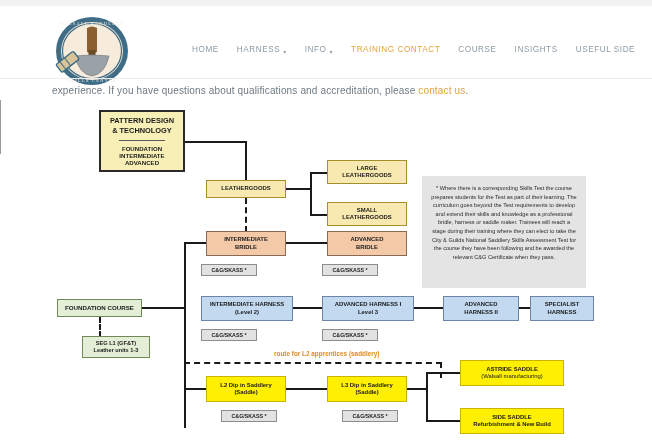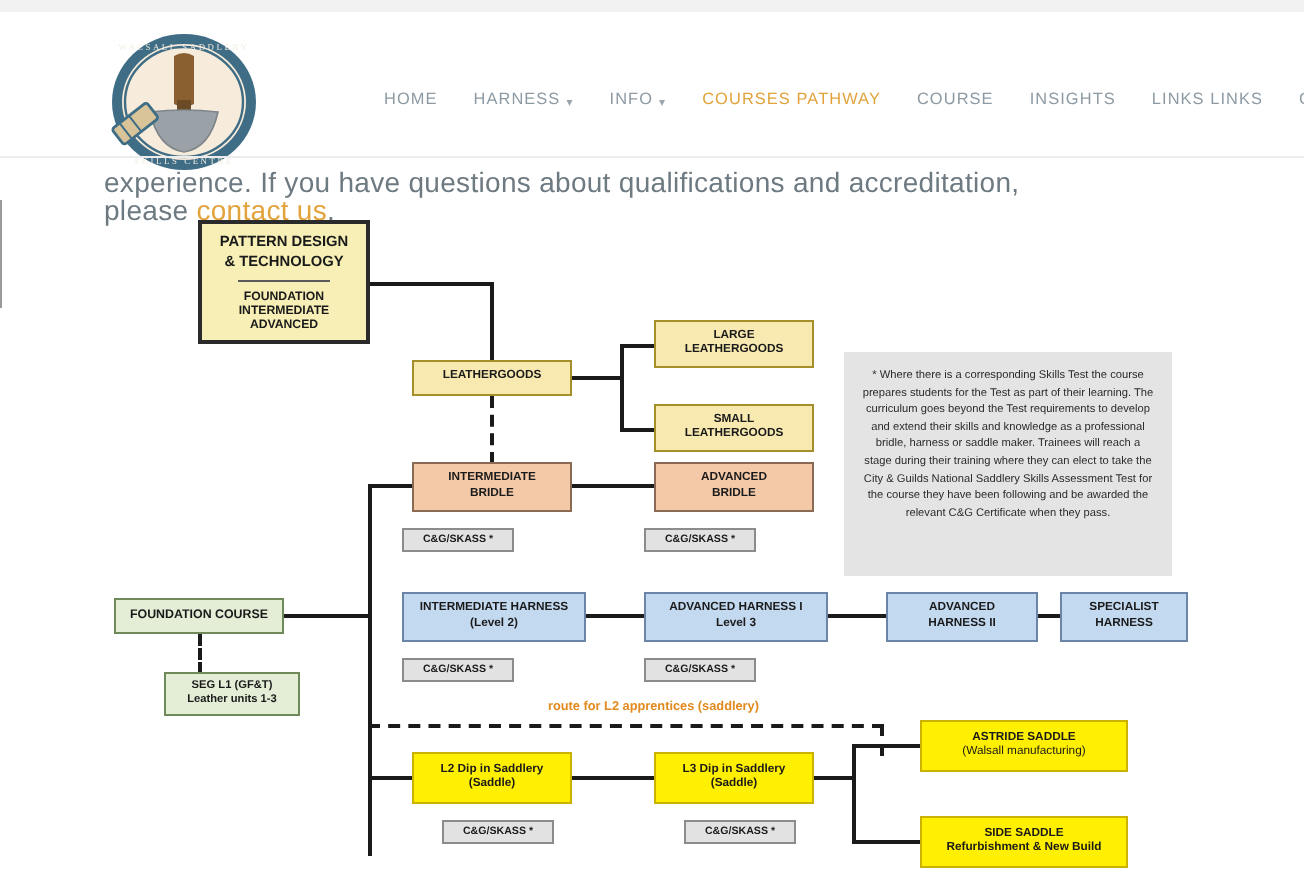--- a/index.html
+++ b/index.html
@@ -25,21 +25,21 @@
     font-size:8.2px;letter-spacing:.55px;color:#8d9aa3;
     padding:0 9px;white-space:nowrap;cursor:pointer;
     display:flex;align-items:flex-end;gap:3px;
   }
   .nav-item.active{color:#e2a33c;}
   .caret{display:inline-block;font-size:6px;line-height:1;transform:translateY(1px);color:#9aa6ae;}
 
   
   .intro{
     position:absolute;left:52px;top:84px;width:460px;
-    font-size:14px;color:#6e7a82;line-height:14px;letter-spacing:.15px;
+    font-size:10px;color:#6e7a82;line-height:14px;letter-spacing:.15px;
   }
   .intro a{color:#e2a33c;text-decoration:none;}
 
   
   .diagram{position:absolute;left:0;top:100px;width:652px;height:346px;}
 
   
   .bx{
     position:absolute;box-sizing:border-box;
     display:flex;flex-direction:column;align-items:center;justify-content:center;
@@ -114,30 +114,30 @@
       </div>
       <div class="nav-item">
         <span>HARNESS</span>
         <span class="caret">▾</span>
       </div>
       <div class="nav-item">
         <span>INFO</span>
         <span class="caret">▾</span>
       </div>
       <div class="nav-item active">
-        <span>COURSES PATHWAY</span>
+        <span>TRAINING CONTACT</span>
       </div>
       <div class="nav-item">
         <span>COURSE</span>
       </div>
       <div class="nav-item">
         <span>INSIGHTS</span>
       </div>
       <div class="nav-item">
-        <span>LINKS LINKS</span>
+        <span>USEFUL SIDE</span>
       </div>
       <div class="nav-item">
         <span>CONTACT</span>
       </div>
 
     </div>
   </div>
   <div class="header-rule"></div>
 
   <div class="intro">

